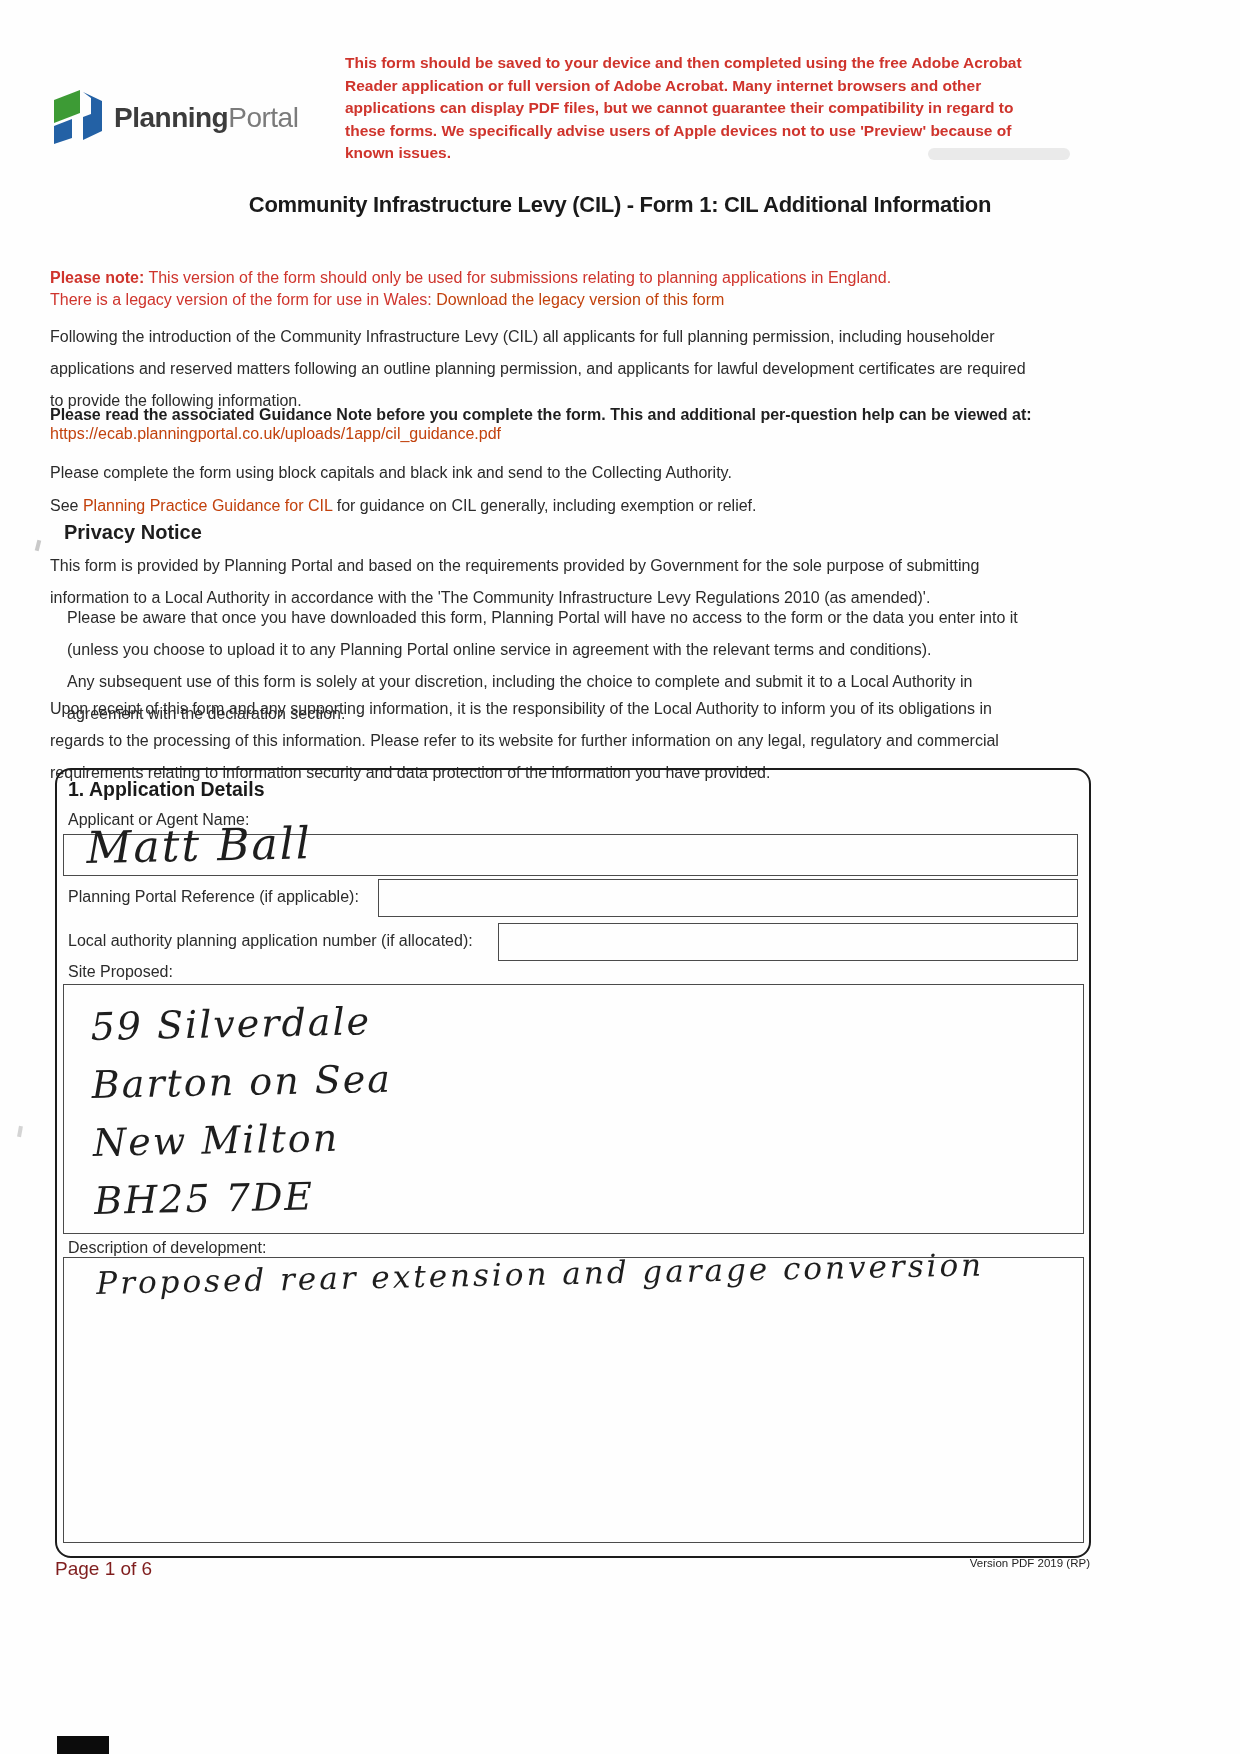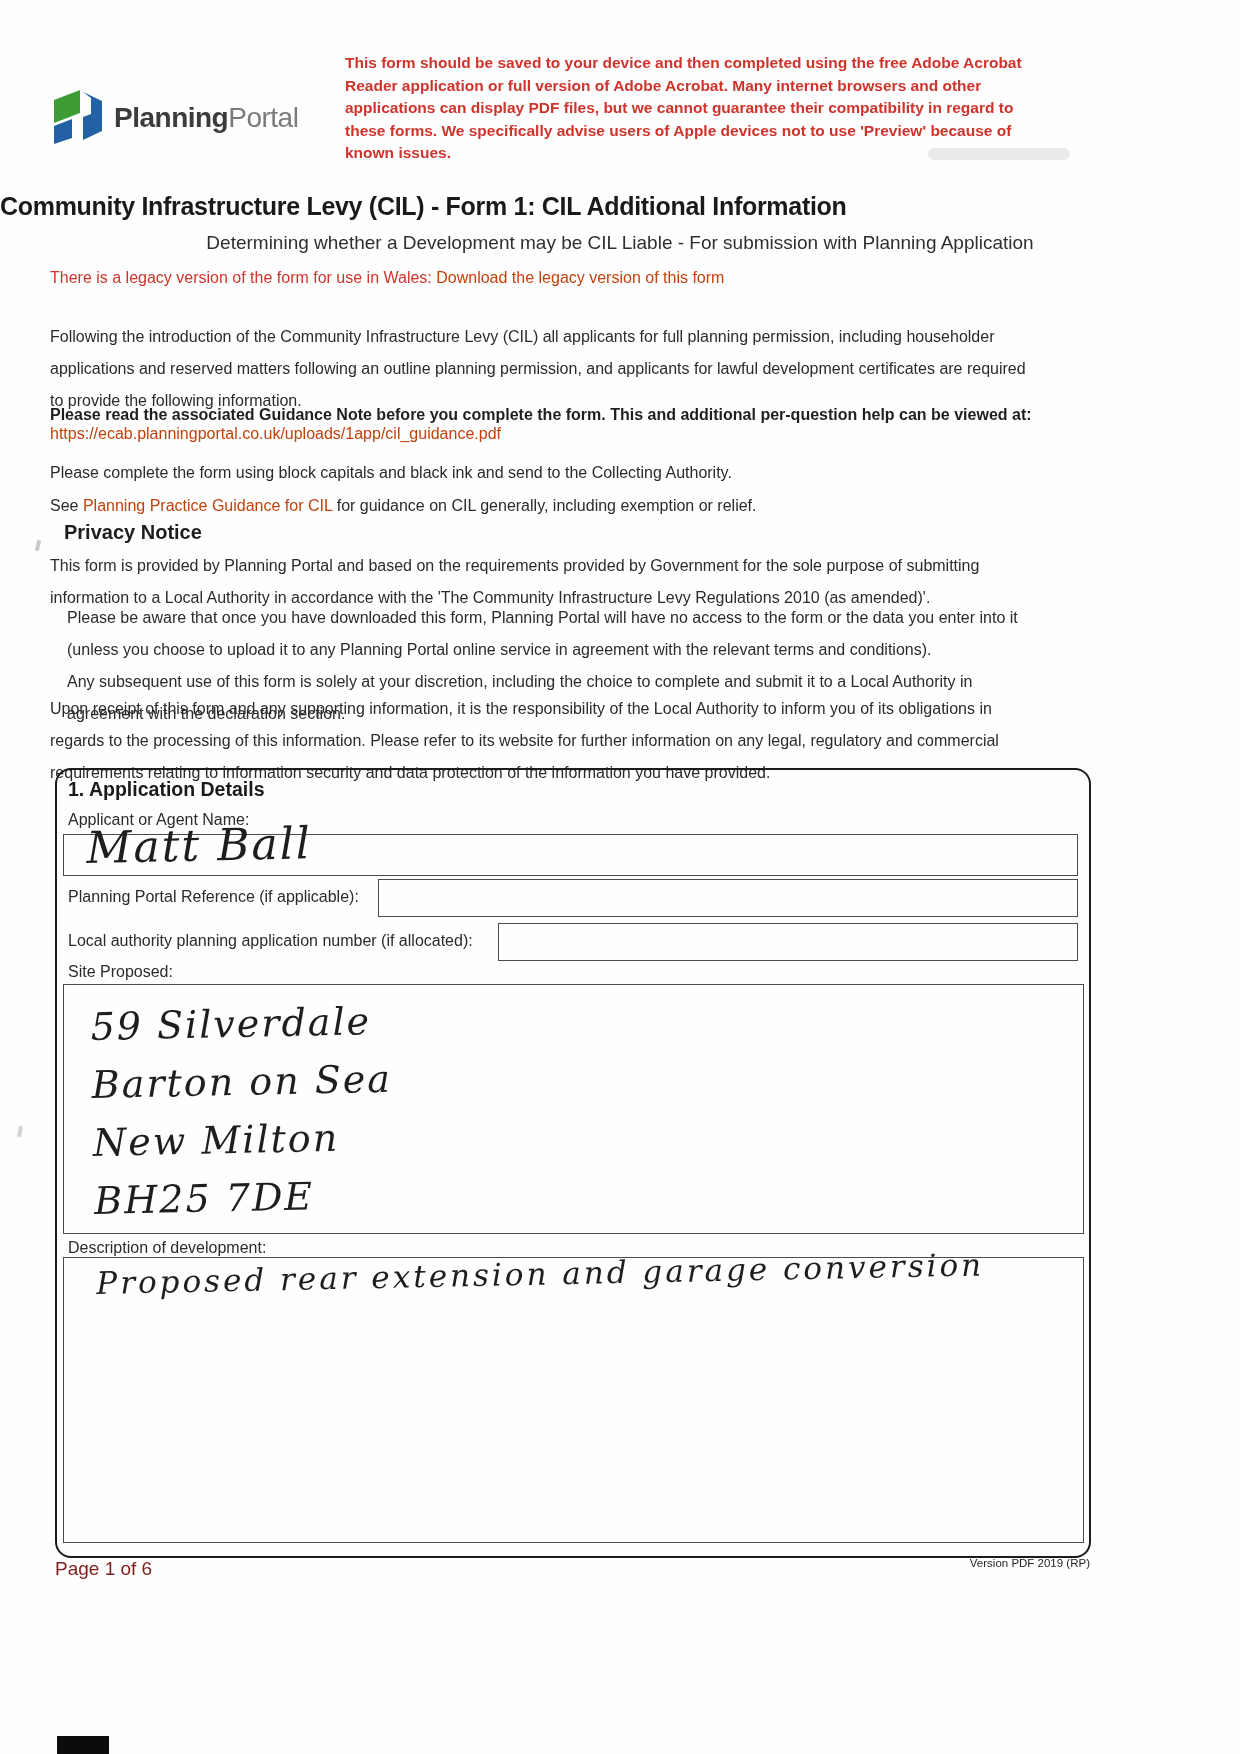--- a/index.html
+++ b/index.html
@@ -16,22 +16,22 @@
   .logo-icon { left:50px; top:86px; width:56px; height:58px; }
   .logo-text { left:114px; top:102px; font-size:28px; letter-spacing:-0.5px; }
   .logo-text .b { font-weight:bold; color:#3c3c3c; }
   .logo-text .l { font-weight:400; color:#7b7b7b; }
   .warning {
     left:345px; top:52px; width:725px;
     color:#cf342c; font-weight:bold; font-size:15.5px; line-height:22.5px;
   }
 
   
-  .form-title { left:0; top:192px; width:1240px; text-align:left;
-    font-size:25px; font-weight:bold; color:#1a1a1a; letter-spacing:-0.3px; }
+  .form-title { left:0; top:192px; width:1240px; text-align:center;
+    font-size:22px; font-weight:bold; color:#1a1a1a; letter-spacing:-0.3px; }
   .form-subtitle { left:0; top:232px; width:1240px; text-align:center;
     font-size:19px; color:#2f2f2f; }
 
   
   .note { left:50px; top:267px; width:1040px; font-size:16px; line-height:22px; color:#cf342c; }
   .note .bold { font-weight:bold; }
   a.link, .link { color:#c2410c; text-decoration:none; cursor:pointer; }
 
   
   .body-text { font-size:16px; line-height:32px; color:#2b2b2b; }
@@ -98,23 +98,23 @@
     <span class="b">Planning</span><span class="l">Portal</span>
   </div>
   <div class="abs warning pre">This form should be saved to your device and then completed using the free Adobe Acrobat
 Reader application or full version of Adobe Acrobat. Many internet browsers and other
 applications can display PDF files, but we cannot guarantee their compatibility in regard to
 these forms. We specifically advise users of Apple devices not to use 'Preview' because of
 known issues.</div>
   <div class="abs smudge-top"></div>
 
   <div class="abs form-title">Community Infrastructure Levy (CIL) - Form 1: CIL Additional Information</div>
-  <div class="abs form-subtitle">Determining whether a Development may be CIL Liable - For submission with Planning Application</div>
 
   <div class="abs note">
+    <div><span class="bold">Please note:</span><span> This version of the form should only be used for submissions relating to planning applications in England.</span></div>
     <div><span>There is a legacy version of the form for use in Wales: </span><span class="link">Download the legacy version of this form</span></div>
   </div>
 
   <div class="abs body-text intro pre">Following the introduction of the Community Infrastructure Levy (CIL) all applicants for full planning permission, including householder
 applications and reserved matters following an outline planning permission, and applicants for lawful development certificates are required
 to provide the following information.</div>
   <div class="abs body-text guidance">Please read the associated Guidance Note before you complete the form. This and additional per-question help can be viewed at:</div>
   <div class="abs guidance-link"><span class="link">https://ecab.planningportal.co.uk/uploads/1app/cil_guidance.pdf</span></div>
   <div class="abs body-text capitals">Please complete the form using block capitals and black ink and send to the Collecting Authority.</div>
   <div class="abs body-text see-line">

